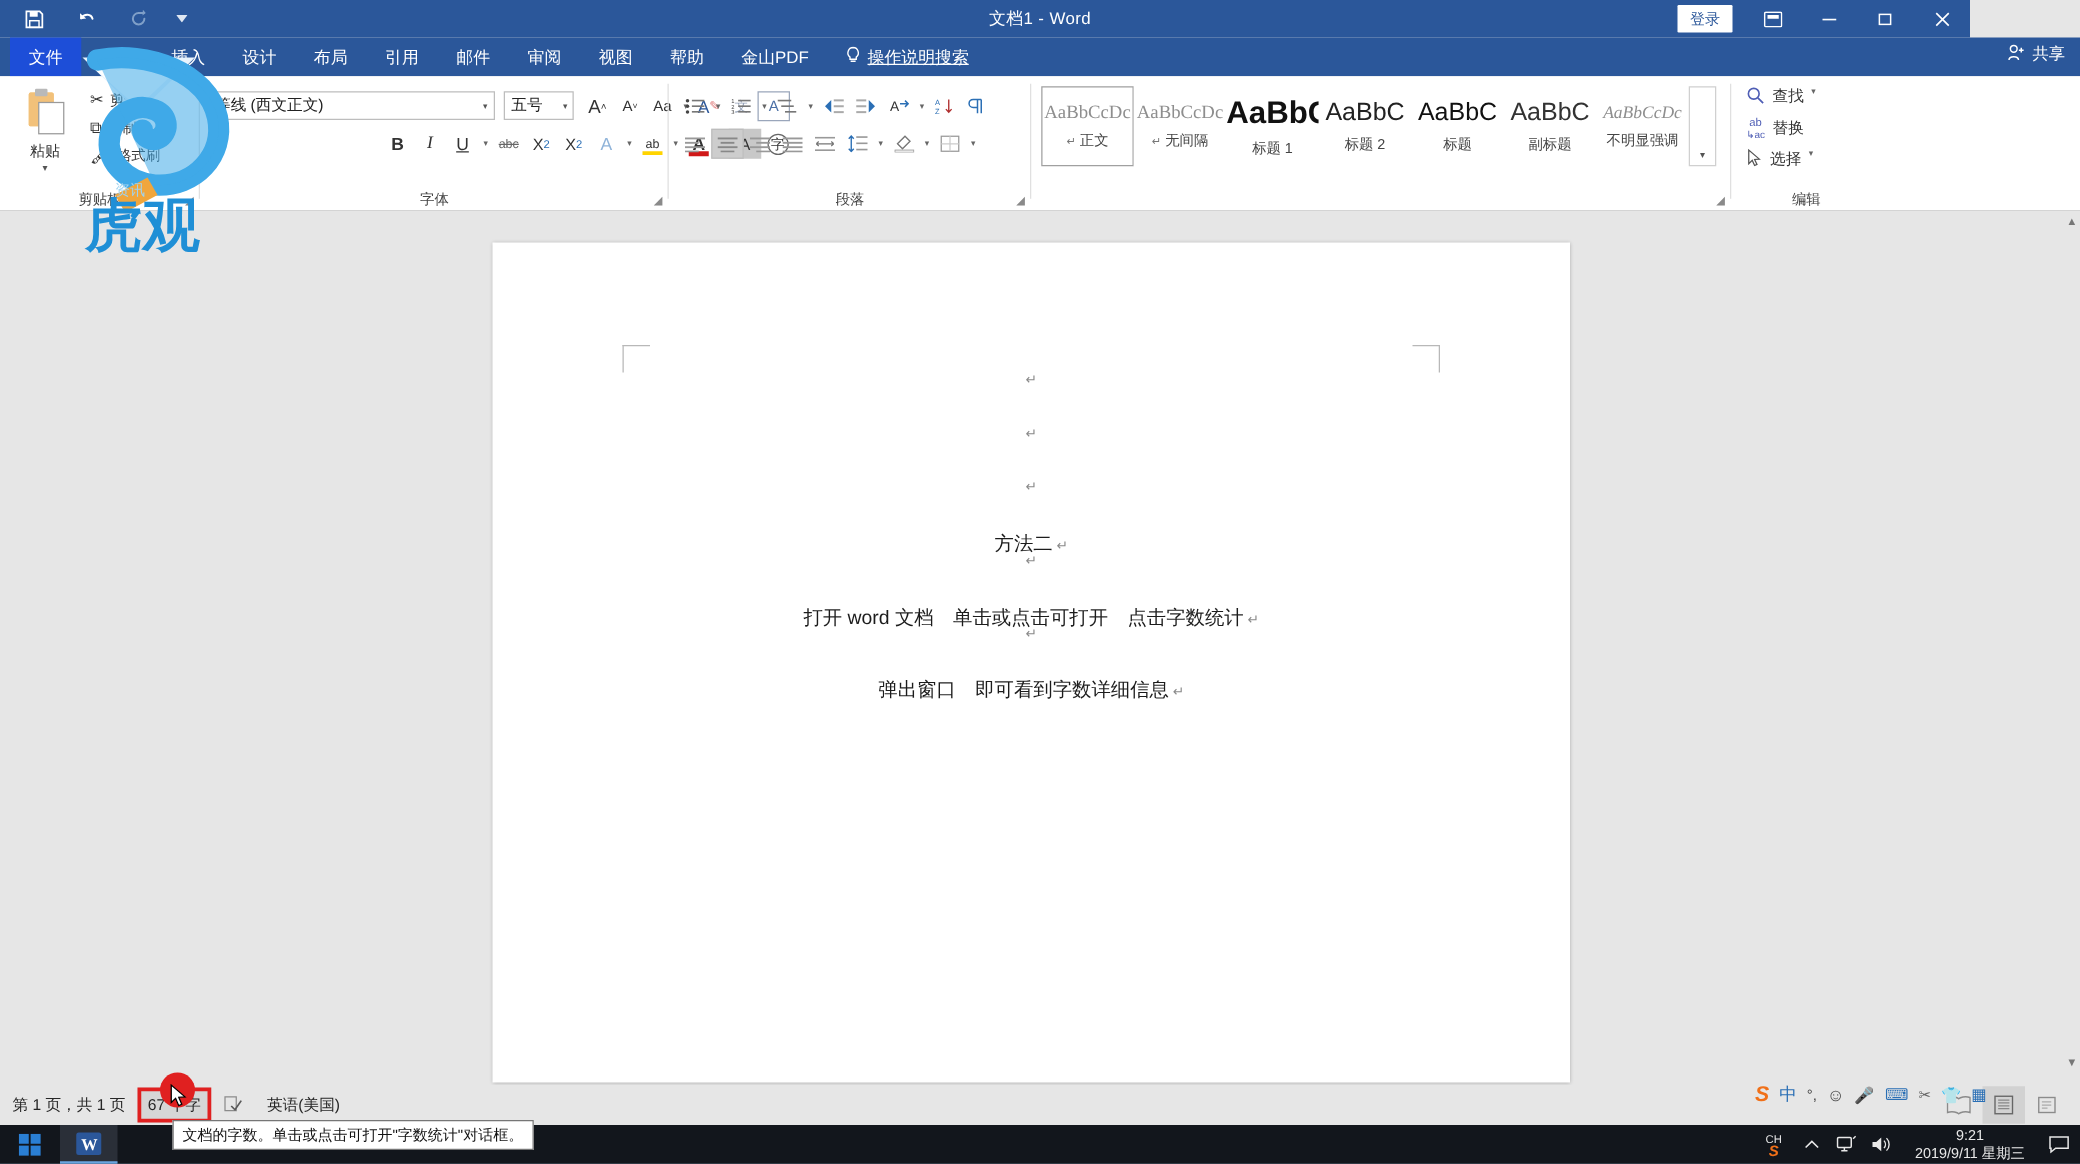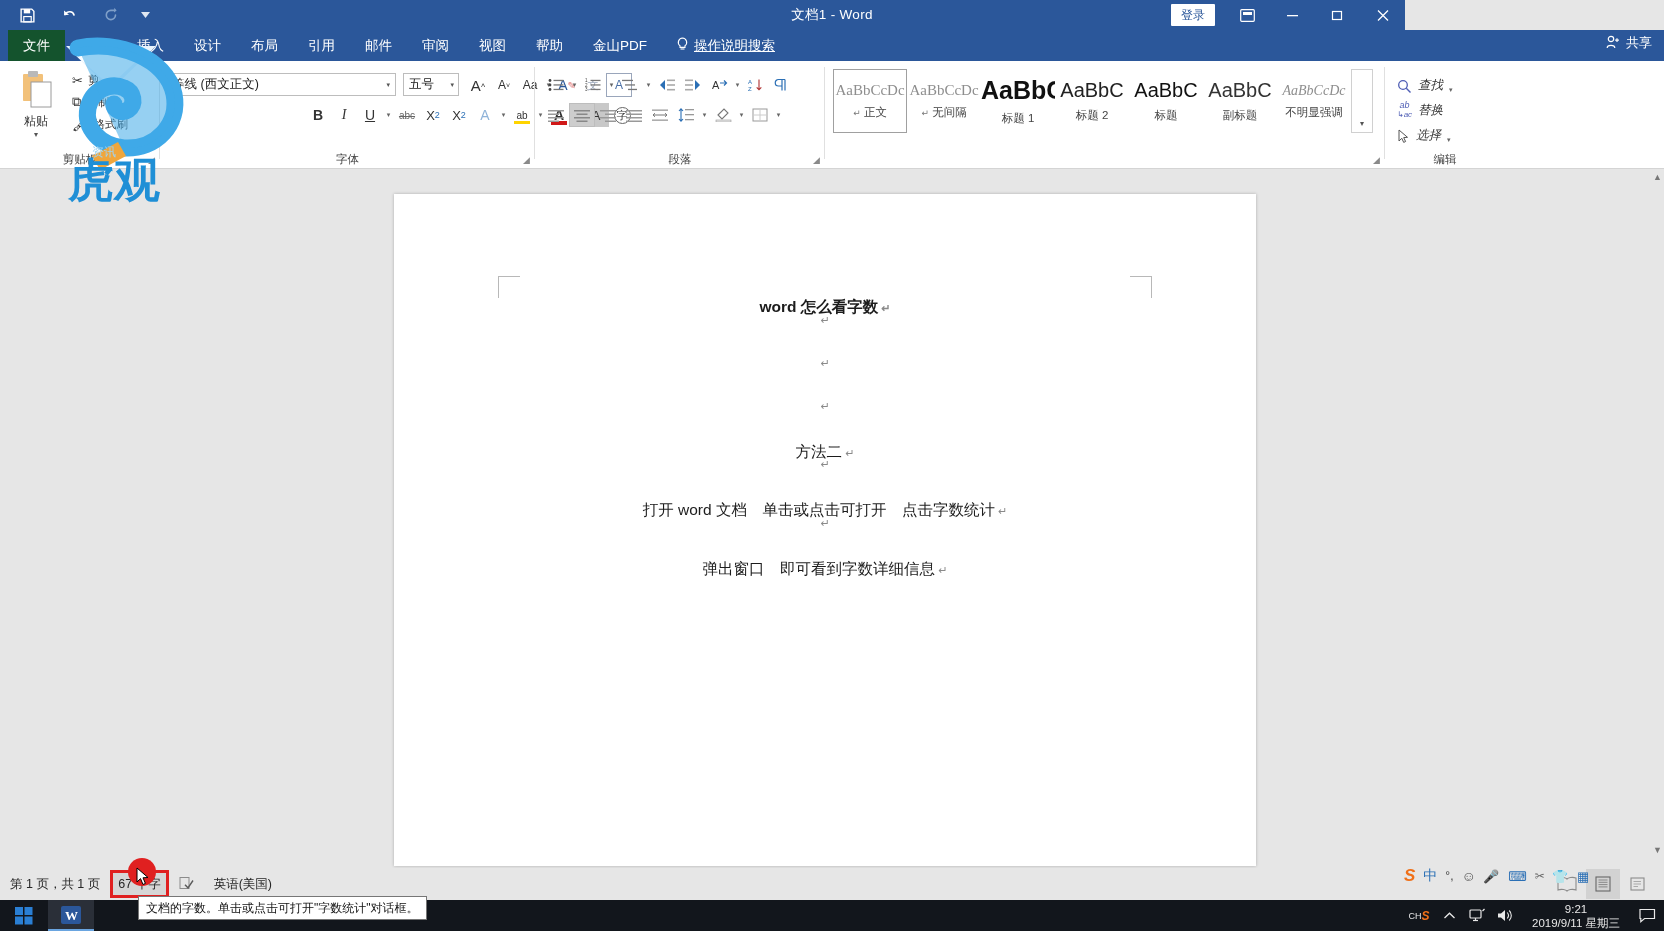--- a/index.html
+++ b/index.html
@@ -10,21 +10,21 @@
     background: #1b4f8a;
   }
   .app {
     position: relative;
     width: 1664px; height: 931px;
     background: #e6e6e6;
   }
 
   
   .titlebar {
-    position: absolute; top: 0; left: 0; width: 1405px; height: 30px;
+    position: absolute; top: 0; left: 0; width: 1576px; height: 30px;
     background: #2b579a;
     color: #ffffff;
   }
   .qat { position: absolute; top: 0; left: 8px; height: 30px; display: flex; align-items: center; gap: 4px; }
   .qat-btn {
     width: 38px; height: 26px; display: flex; align-items: center; justify-content: center;
     color: #ffffff; font-size: 15px; cursor: default;
   }
   .qat-btn svg { display: block; }
   .qat-caret { width: 22px; height: 26px; display:flex; align-items:center; justify-content:center; }
@@ -46,21 +46,21 @@
 
   
   .tabbar {
     position: absolute; top: 30px; left: 0; width: 1664px; height: 31px;
     background: #2b579a; display: flex; align-items: center; padding-left: 8px;
   }
   .tab {
     height: 31px; padding: 0 15px; display: flex; align-items: center;
     color: #ffffff; font-size: 13.5px; white-space: nowrap;
   }
-  .tab.file { background: #14532d; }
+  .tab.file { background: #1d4ed8; }
   .tab-search { display: flex; align-items: center; gap: 5px; padding-left: 14px; color: #ffffff; font-size: 13.5px; text-decoration: underline; }
   .share-btn {
     position: absolute; right: 12px; top: 4px; display: flex; align-items: center; gap: 5px;
     color: #ffffff; font-size: 13px;
   }
 
   
   .ribbon {
     position: absolute; top: 61px; left: 0; width: 1664px; height: 108px;
     background: #ffffff; border-bottom: 1px solid #d4d4d4;
@@ -120,21 +120,21 @@
   .style-prev.h2 { font-size: 20px; color: #222; font-family: "Liberation Sans", sans-serif; }
   .style-prev.t  { font-size: 20px; color: #111; font-family: "Liberation Sans", sans-serif; }
   .style-prev.st { font-size: 20px; color: #333; font-family: "Liberation Sans", sans-serif; }
   .style-prev.em { font-size: 14px; color: #8e8e8e; font-style: italic; }
   .gallery-more {
     width: 22px; height: 64px; border: 1px solid #d0d0d0; background: #fff;
     display: flex; align-items: flex-end; justify-content: center; padding-bottom: 4px; font-size: 8px; color: #555;
   }
 
   
-  .edit-item { display: flex; align-items: flex-end; gap: 6px; height: 25px; font-size: 12.5px; color: #333; font-style: italic; }
+  .edit-item { display: flex; align-items: flex-start; gap: 6px; height: 25px; font-size: 12.5px; color: #333; }
 
   
   .docarea {
     position: absolute; top: 169px; left: 0; width: 1664px; height: 699px;
     background: #e6e6e6; overflow: hidden;
   }
   .page {
     position: absolute; top: 25px; left: 394px; width: 862px; height: 672px;
     background: #ffffff; box-shadow: 0 0 3px rgba(0,0,0,.25);
   }
@@ -182,21 +182,21 @@
 
   
   .taskbar {
     position: absolute; top: 900px; left: 0; width: 1664px; height: 31px;
     background: #12161c; display: flex; align-items: center; color: #e8e8e8;
   }
   .tb-start { width: 48px; height: 31px; display: flex; align-items: center; justify-content: center; }
   .tb-app { width: 46px; height: 31px; display: flex; align-items: center; justify-content: center; position: relative; }
   .tb-app.active { background: #2a2f38; border-bottom: 2px solid #6aa5e0; }
   .tb-right { margin-left: auto; display: flex; align-items: center; height: 31px; padding-right: 2px; }
-  .tb-ime { display: flex; align-items: center; justify-content: center; width: 34px; height: 22px; font-size: 9px; line-height: 10px; text-align: right; }
+  .tb-ime { display: flex; flex-direction: column; align-items: center; justify-content: center; width: 34px; height: 22px; font-size: 9px; line-height: 10px; text-align: right; }
   .tb-ico { width: 28px; height: 31px; display: flex; align-items: center; justify-content: center; font-size: 12px; color: #e8e8e8; }
   .tb-clock { display: flex; flex-direction: column; align-items: center; justify-content: center; height: 31px; padding: 0 12px; font-size: 11.5px; line-height: 14px; }
   .tb-notif { width: 30px; height: 31px; display: flex; align-items: center; justify-content: center; }
 
   
   .watermark {
     position: absolute; top: 28px; left: 48px; width: 175px; height: 175px;
     z-index: 40; pointer-events: none;
   }
 
@@ -585,21 +585,20 @@
       </div>
       <div class="grp-label">编辑</div>
     </div>
   </div>
 
   <div class="docarea">
     <div class="page">
       <div class="mk tl"></div>
       <div class="mk tr"></div>
       <div class="doc-body">
-        <div class="p title"><span>word 怎么看字数</span><span class="pmark"> ↵</span></div>
         <div class="gap-sm">
             <div class="p" style="font-size:9px;color:#aaa;"><span class="pmark">↵</span></div>
           </div>
         <div class="gap"></div>
         <div class="gap-sm">
             <div class="p" style="font-size:9px;color:#aaa;"><span class="pmark">↵</span></div>
           </div>
         <div class="gap"></div>
         <div class="gap-sm">
             <div class="p" style="font-size:9px;color:#aaa;"><span class="pmark">↵</span></div>

